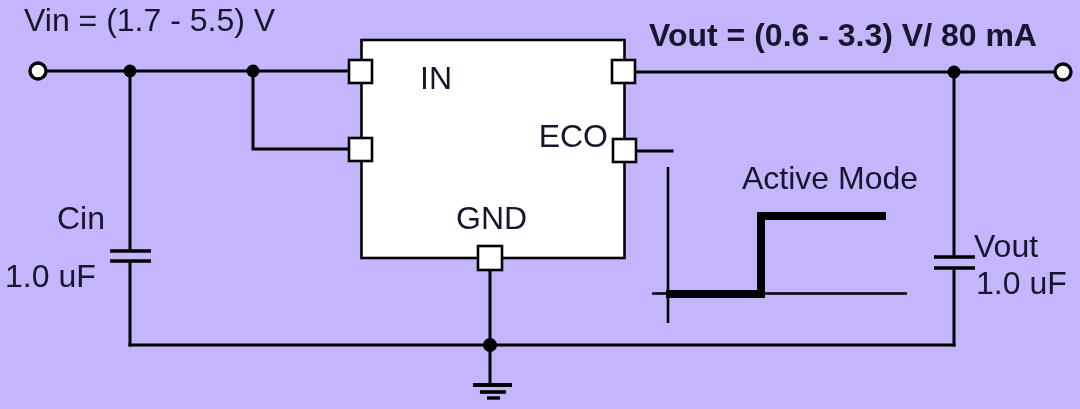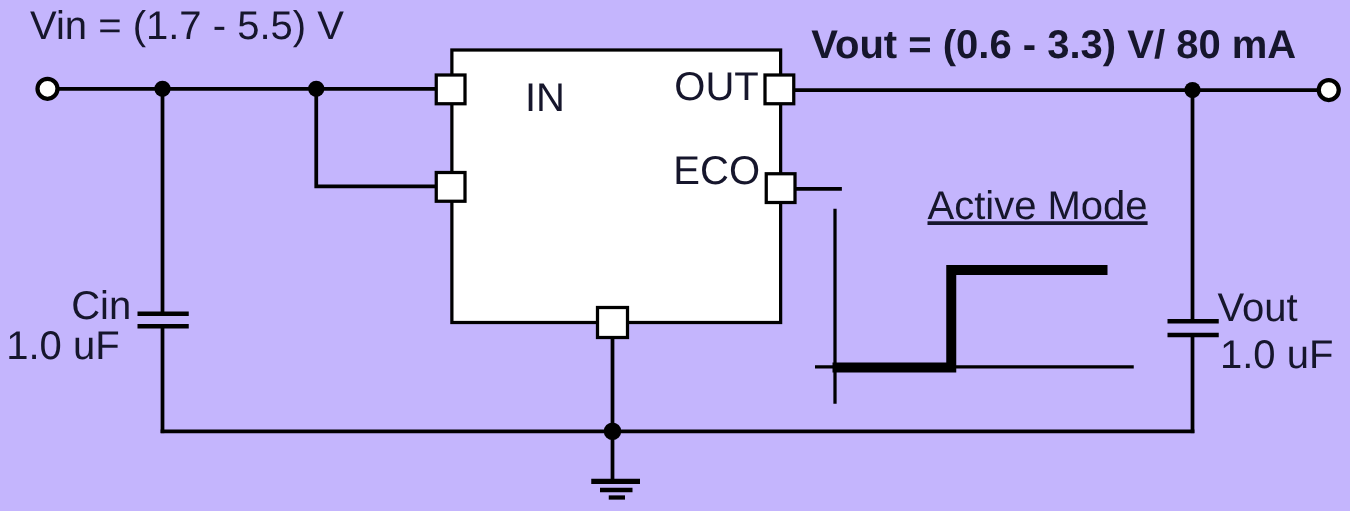--- a/index.html
+++ b/index.html
@@ -99,23 +99,23 @@
       <line x1="668" y1="167" x2="668" y2="323" stroke="#000000" stroke-width="2.6"></line>
       <line x1="652" y1="293.5" x2="907" y2="293.5" stroke="#000000" stroke-width="2.6"></line>
       <path d="M 666 294 L 761 294 L 761 216 L 886 216" fill="none" stroke="#000000" stroke-width="8" stroke-linejoin="miter" stroke-linecap="butt"></path>
     </g>
   </svg>
 
   <div class="lbl" style="left:24px;  top:4px;">Vin = (1.7 - 5.5) V</div>
   <div class="lbl" style="left:649px; top:19px;font-weight:bold;">Vout = (0.6 - 3.3) V/ 80 mA</div>
 
   <div class="lbl" style="left:380px; top:62px;margin-left:40px;">IN</div>
-  <div class="lbl" style="right:473px; top:53px;">OUT</div>
   <div class="lbl" style="right:472px; top:120px;">ECO</div>
+  <div class="lbl" style="left:456px; top:202px;">GND</div>
 
-  <div class="lbl" style="right:975px; top:228px;">Cin</div>
+  <div class="lbl" style="right:975px; top:202px;">Cin</div>
   <div class="lbl" style="left:5px;   top:260px;">1.0 uF</div>
   <div class="lbl" style="left:974px; top:230px;">Vout</div>
   <div class="lbl" style="left:976px; top:267px;">1.0 uF</div>
 
-  <div class="lbl" style="left:742px; top:148px;text-decoration:underline;">Active Mode</div>
+  <div class="lbl" style="left:742px; top:162px;">Active Mode</div>
 
 </div>
 
 </body></html>

